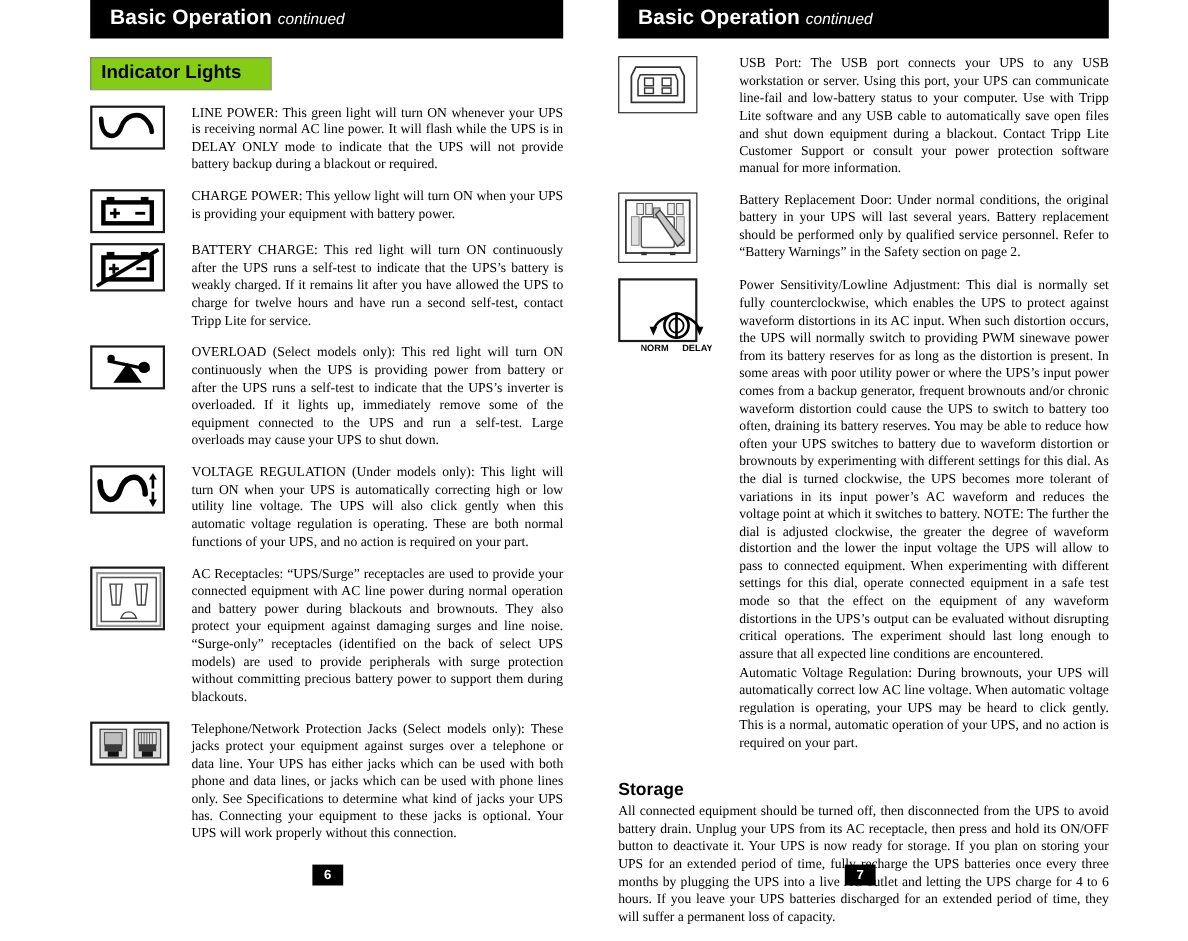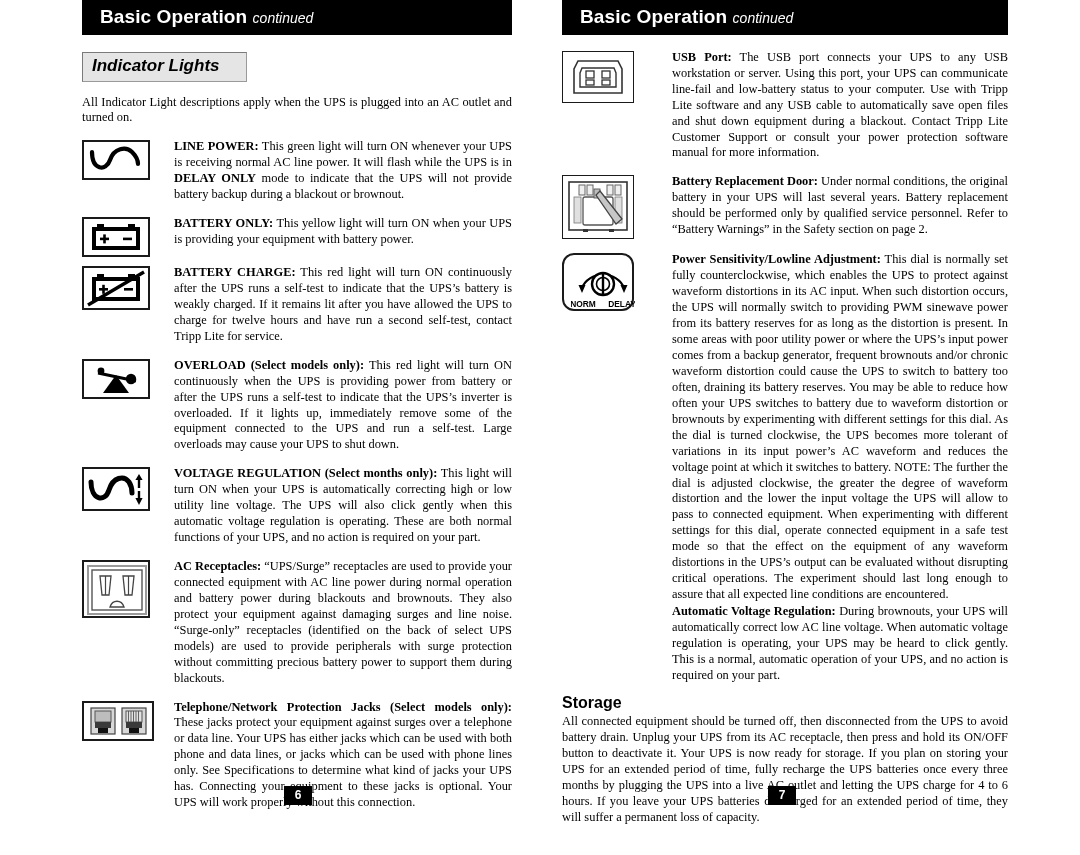--- a/index.html
+++ b/index.html
@@ -40,39 +40,38 @@
   .banner .cont {
     font-weight: normal;
     font-style: italic;
     font-size: 14px;
     letter-spacing: 0;
   }
 
   
   .subhead-box {
     display: inline-block;
-    background: #e5e5e5;
+    background: #84cc16;
     border: 1px solid #7a7a7a;
     border-right-color: #9a9a9a;
     border-bottom-color: #9a9a9a;
     font-family: "Liberation Sans", "DejaVu Sans", sans-serif;
     font-weight: bold;
     font-size: 17px;
     padding: 4px 26px 5px 9px;
     margin-top: 17px;
     line-height: 1.1;
-    font-style: italic;
   }
 
   
   .plainhead {
     font-family: "Liberation Sans", "DejaVu Sans", sans-serif;
     font-weight: bold;
     font-size: 16px;
-    margin-top: 10px;
+    margin-top: 26px;
     margin-bottom: 1px;
   }
 
   
   .intro {
     font-size: 12.4px;
     line-height: 1.28;
     margin-top: 13px;
     text-align: justify;
   }
@@ -100,21 +99,21 @@
     font-size: 12.4px;
     line-height: 1.285;
     text-align: justify;
     padding-left: 14px;
     padding-top: 1px;
   }
   .row.tight { margin-top: 7px; }
   .row.r-right .icon-cell { width: 96px; }
   .row.r-right .text-cell { padding-left: 14px; }
 
-  b { font-weight: bold; }
+  b { font-weight: normal; }
 
   
   .ibox {
     border: 2px solid #1a1a1a;
     background: #ffffff;
     box-sizing: border-box;
   }
   .ibox.thin { border-width: 1.5px; }
 
   
@@ -140,33 +139,32 @@
 
   <div class="page page-left">
 
     <div class="banner">
       <span>Basic Operation</span>
       <span class="cont">continued</span>
     </div>
 
     <div class="subhead-box">Indicator Lights</div>
 
-    <div class="intro">All Indicator Light descriptions apply when the UPS is plugged into an AC outlet and turned on.</div>
 
     
     <div class="row">
       <div class="icon-cell">
         <div class="ibox" style="width:68px;height:40px;">
           <svg width="64" height="36" viewBox="0 0 64 36">
             <path d="M8 10 C8 28, 22 30, 26 18 C30 6, 42 4, 48 10 C52 14, 54 18, 54 22" fill="none" stroke="#000" stroke-width="4.2" stroke-linecap="round"></path>
           </svg>
         </div>
       </div>
       <div class="text-cell">
-        <b>LINE POWER:</b><span> This green light will turn ON whenever your UPS is receiving normal AC line power. It will flash while the UPS is in </span><b>DELAY ONLY</b><span> mode to indicate that the UPS will not provide battery backup during a blackout or brownout.</span>
+        <b>LINE POWER:</b><span> This green light will turn ON whenever your UPS is receiving normal AC line power. It will flash while the UPS is in </span><b>DELAY ONLY</b><span> mode to indicate that the UPS will not provide battery backup during a blackout or required.</span>
       </div>
     </div>
 
     
     <div class="row">
       <div class="icon-cell">
         <div class="ibox" style="width:68px;height:40px;">
           <svg width="64" height="36" viewBox="0 0 64 36">
             <rect x="13" y="5" width="7" height="4" fill="#000"></rect>
             <rect x="44" y="5" width="7" height="4" fill="#000"></rect>
@@ -174,21 +172,21 @@
             <rect x="12" y="12" width="40" height="15" fill="#fff"></rect>
             <g fill="#000">
               <rect x="16" y="18.6" width="9" height="2.6"></rect>
               <rect x="19.2" y="15.4" width="2.6" height="9"></rect>
               <rect x="39" y="18.6" width="9" height="2.6"></rect>
             </g>
           </svg>
         </div>
       </div>
       <div class="text-cell">
-        <b>BATTERY ONLY:</b><span> This yellow light will turn ON when your UPS is providing your equipment with battery power.</span>
+        <b>CHARGE POWER:</b><span> This yellow light will turn ON when your UPS is providing your equipment with battery power.</span>
       </div>
     </div>
 
     
     <div class="row tight">
       <div class="icon-cell">
         <div class="ibox" style="width:68px;height:44px;">
           <svg width="64" height="40" viewBox="0 0 64 40">
             <rect x="13" y="6" width="7" height="4" fill="#000"></rect>
             <rect x="44" y="6" width="7" height="4" fill="#000"></rect>
@@ -234,21 +232,21 @@
             <g stroke="#000" stroke-width="2.4" fill="#000">
               <line x1="55" y1="8" x2="55" y2="19"></line>
               <path d="M55 5 L58.6 11 L51.4 11 Z" stroke="none"></path>
               <line x1="55" y1="22" x2="55" y2="32"></line>
               <path d="M55 36 L58.6 29 L51.4 29 Z" stroke="none"></path>
             </g>
           </svg>
         </div>
       </div>
       <div class="text-cell">
-        <b>VOLTAGE REGULATION (Select months only):</b><span> This light will turn ON when your UPS is automatically correcting high or low utility line voltage. The UPS will also click gently when this automatic voltage regulation is operating. These are both normal functions of your UPS, and no action is required on your part.</span>
+        <b>VOLTAGE REGULATION (Under models only):</b><span> This light will turn ON when your UPS is automatically correcting high or low utility line voltage. The UPS will also click gently when this automatic voltage regulation is operating. These are both normal functions of your UPS, and no action is required on your part.</span>
       </div>
     </div>
 
 
     
     <div class="row">
       <div class="icon-cell">
         <div class="ibox" style="width:68px;height:58px;padding:3px;">
           <svg width="60" height="50" viewBox="0 0 60 50">
             <rect x="1" y="1" width="58" height="48" fill="#fff" stroke="#9a9a9a" stroke-width="2"></rect>
@@ -352,21 +350,21 @@
           </svg>
         </div>
       </div>
       <div class="text-cell">
         <b>Battery Replacement Door:</b><span> Under normal conditions, the original battery in your UPS will last several years. Battery replacement should be performed only by qualified service personnel. Refer to “Battery Warnings” in the Safety section on page 2.</span>
       </div>
     </div>
 
     <div class="row r-right">
       <div class="icon-cell">
-        <div class="ibox" style="width:72px;height:58px;padding:7px;border-radius:12px;">
+        <div class="ibox" style="width:72px;height:58px;padding:19px;">
           <svg width="64" height="50" viewBox="0 0 64 50">
             <path d="M11 26 A22 19 0 0 1 53 26" fill="none" stroke="#000" stroke-width="2.2"></path>
             <path d="M11 31 L7.5 23 L14.5 23 Z" fill="#000"></path>
             <path d="M53 31 L49.5 23 L56.5 23 Z" fill="#000"></path>
             <circle cx="32" cy="22" r="11" fill="#fff" stroke="#000" stroke-width="2.4"></circle>
             <circle cx="32" cy="22" r="6.5" fill="#fff" stroke="#000" stroke-width="1.6"></circle>
             <line x1="32" y1="10" x2="32" y2="34" stroke="#000" stroke-width="2.4"></line>
             <text x="12" y="45" font-family="Liberation Sans, sans-serif" font-size="8.4" font-weight="bold" fill="#000" text-anchor="middle">NORM</text>
             <text x="51" y="45" font-family="Liberation Sans, sans-serif" font-size="8.4" font-weight="bold" fill="#000" text-anchor="middle">DELAY</text>
           </svg>

